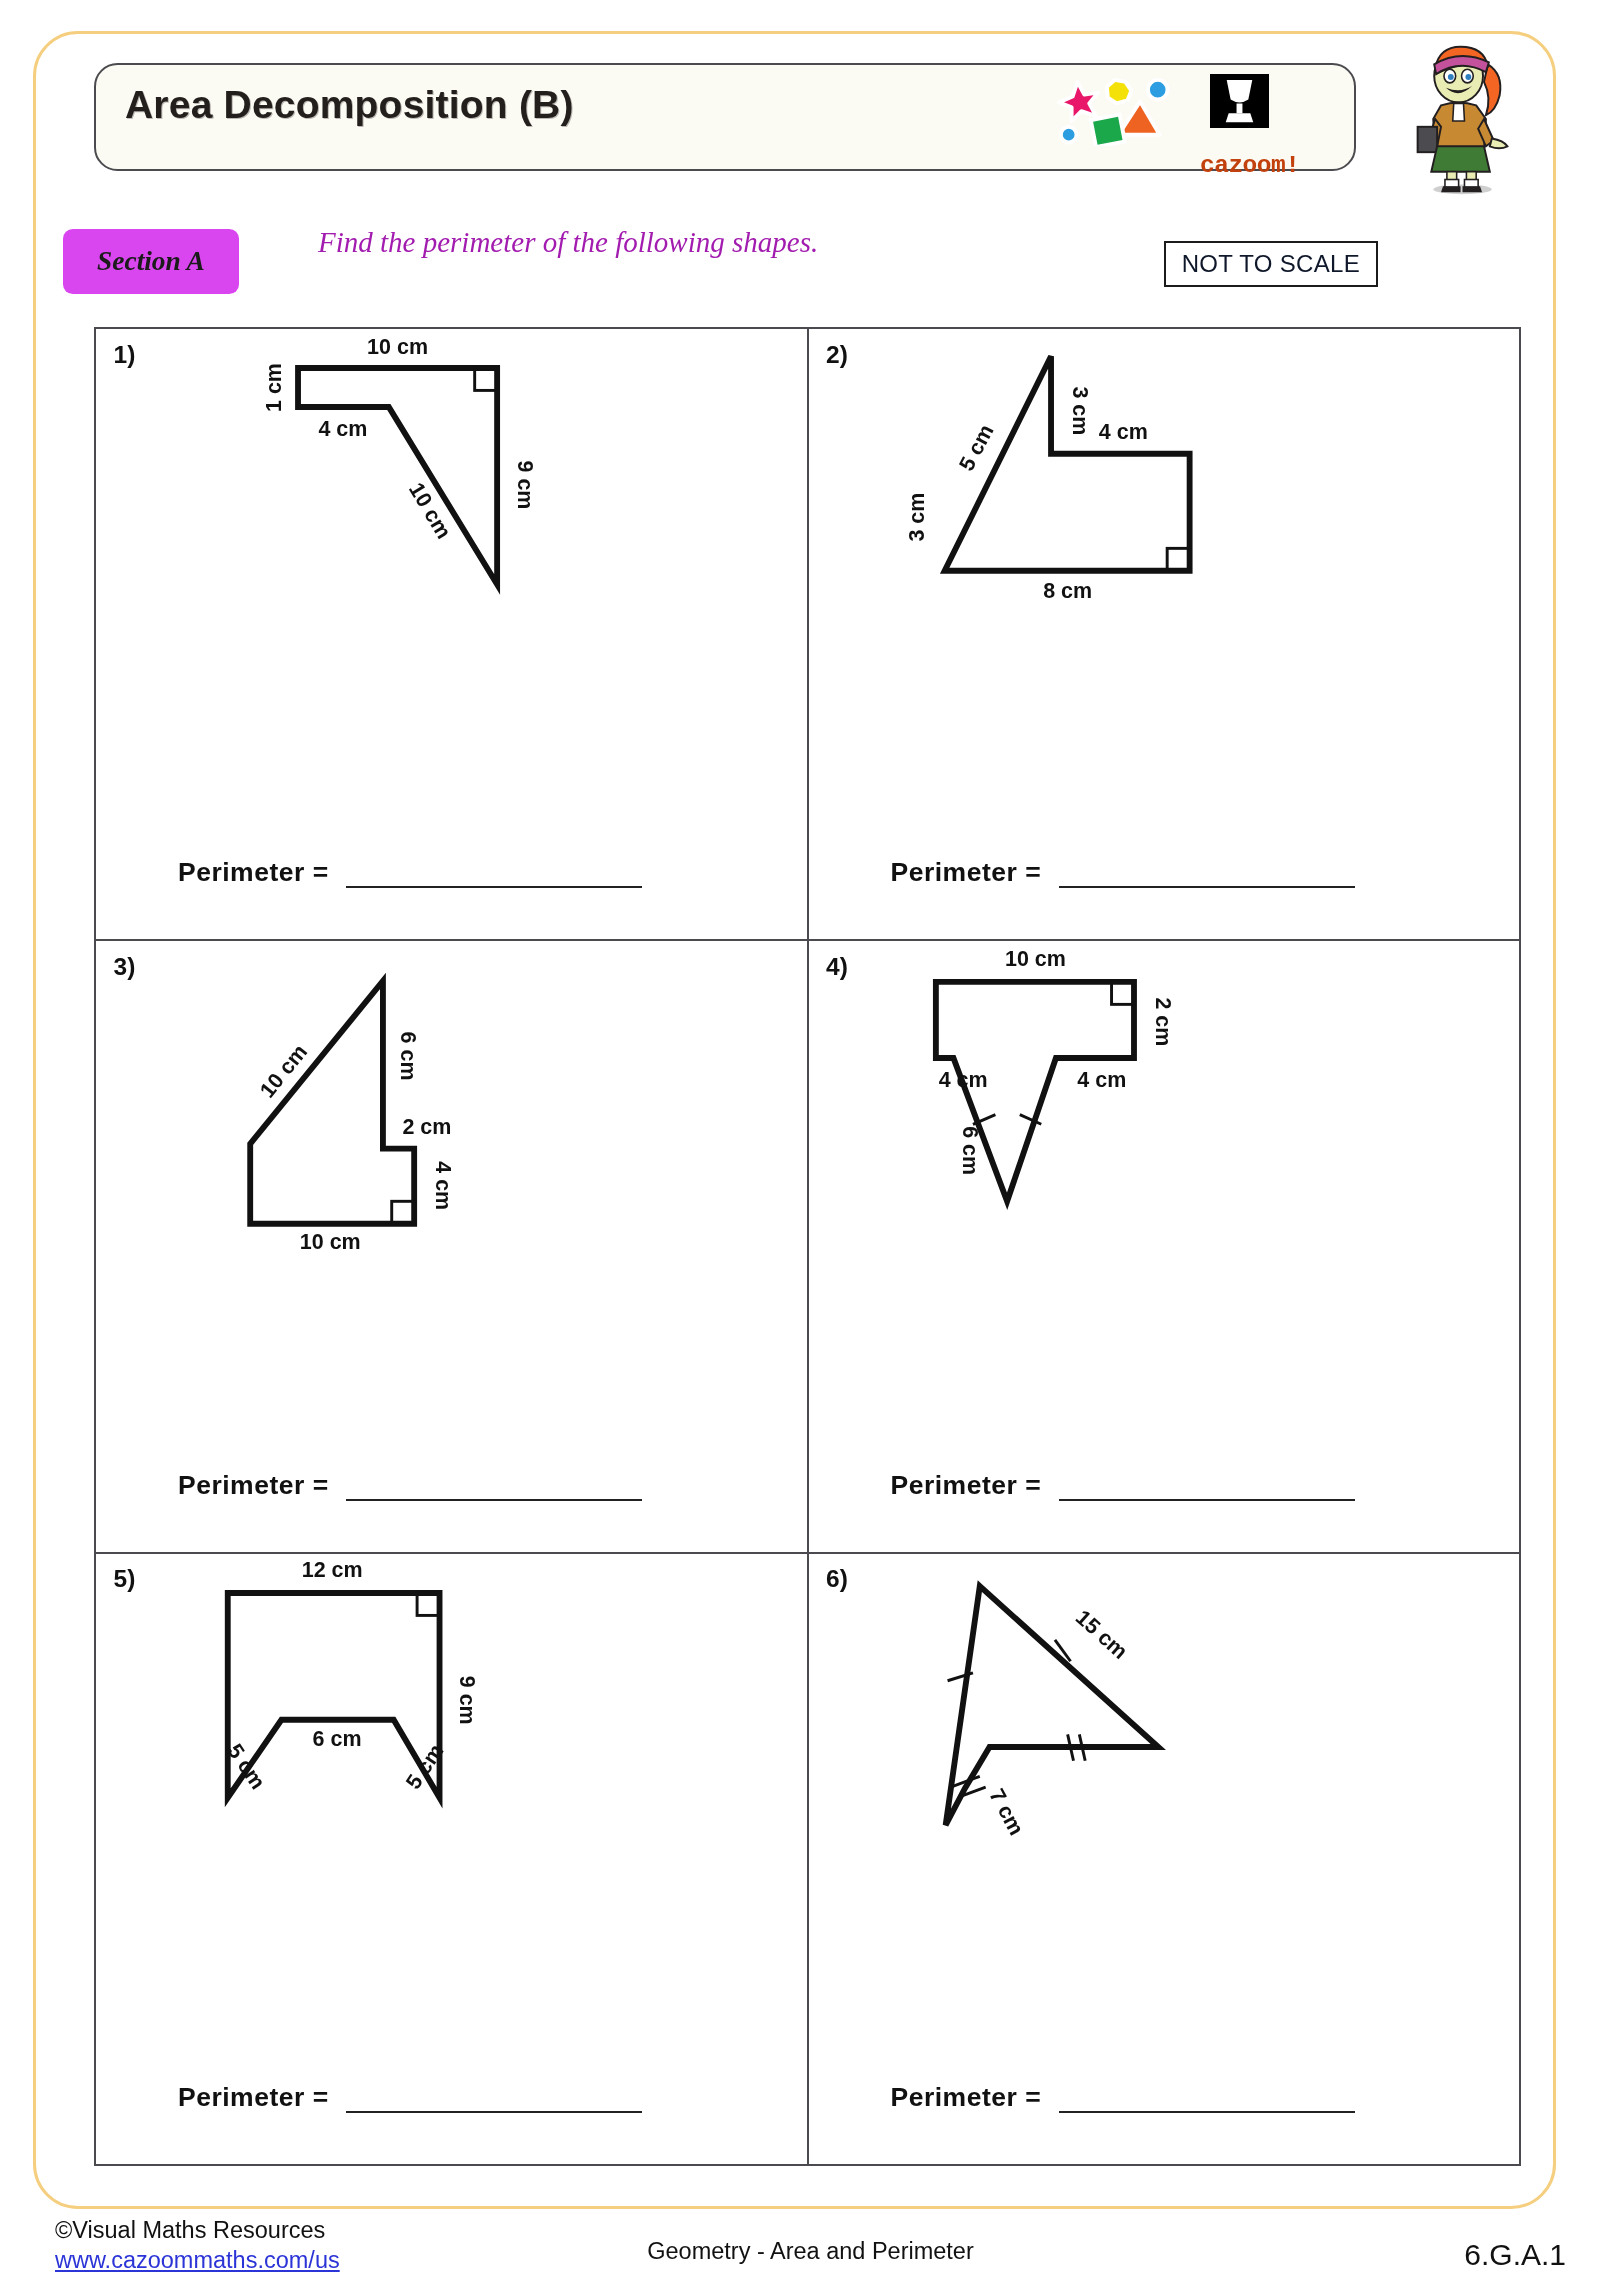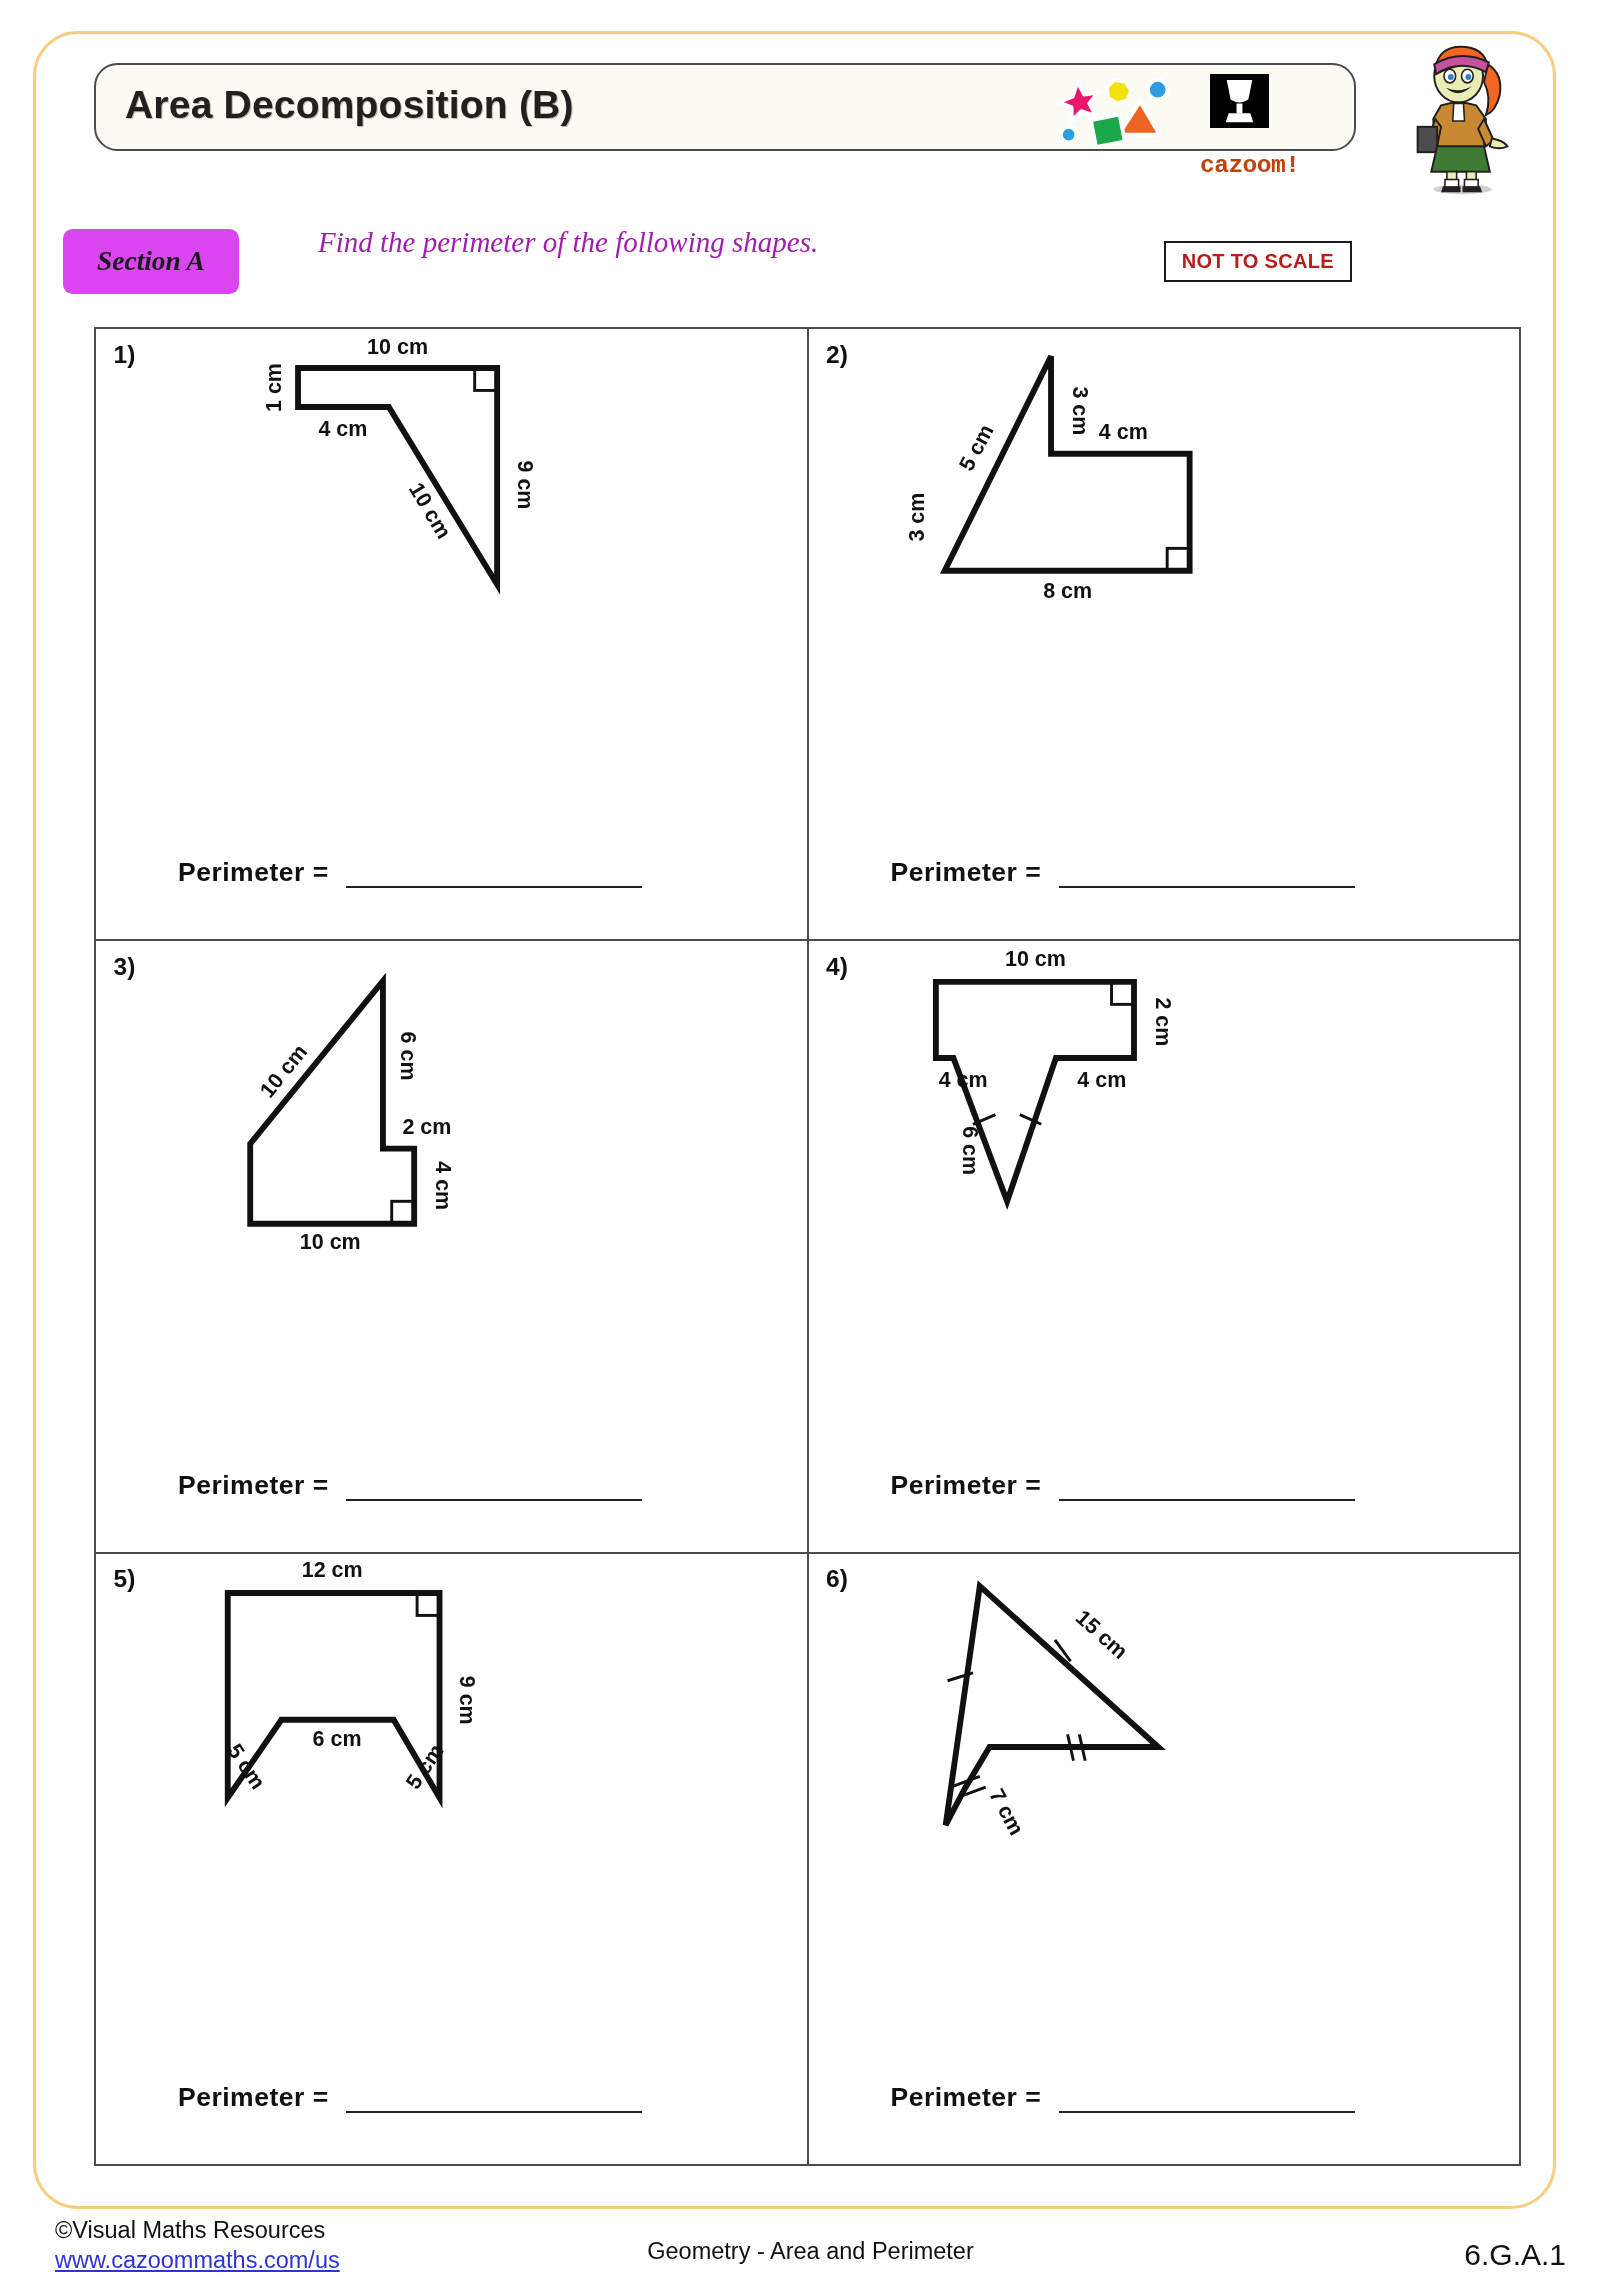--- a/index.html
+++ b/index.html
@@ -16,21 +16,21 @@
     left:33px;top:31px;
     width:1523px;height:2178px;
     border:3.9px solid #f5cf7f;
     border-radius:45px;
     box-sizing:border-box;
   }
   
   #header-bar{
     position:absolute;
     left:94px;top:63px;
-    width:1262px;height:88px;
+    width:1262px;height:108px;
     background:#fbfaf3;
     border:2.9px solid #4b4b4f;
     border-radius:23.5px;
     box-sizing:border-box;
   }
   #worksheet-title{
     position:absolute;left:29px;top:17.6px;
     font-size:39px;font-weight:bold;
     color:#231f1c;
     letter-spacing:0.2px;
@@ -68,21 +68,21 @@
   }
   #instructions{
     position:absolute;left:318px;top:223px;width:686px;
     font-family:"Liberation Serif", serif;
     font-style:italic;font-size:29px;line-height:1.32;color:#a21caf;
   }
   #not-to-scale{
     position:absolute;left:1164px;top:241px;
     padding:6.9px 15.7px;
     border:2.9px solid #1b1b1b;
-    font-size:20px;font-weight:bold;color:#b91c1c;
+    font-size:24px;font-weight:normal;color:#0f172a;
     font-family:"Liberation Sans", sans-serif;
     letter-spacing:0.3px;
   }
   
   #grid{
     position:absolute;
     left:94px;top:327px;
     width:1427px;height:1839px;
     display:grid;
     grid-template-columns:1fr 1fr;

